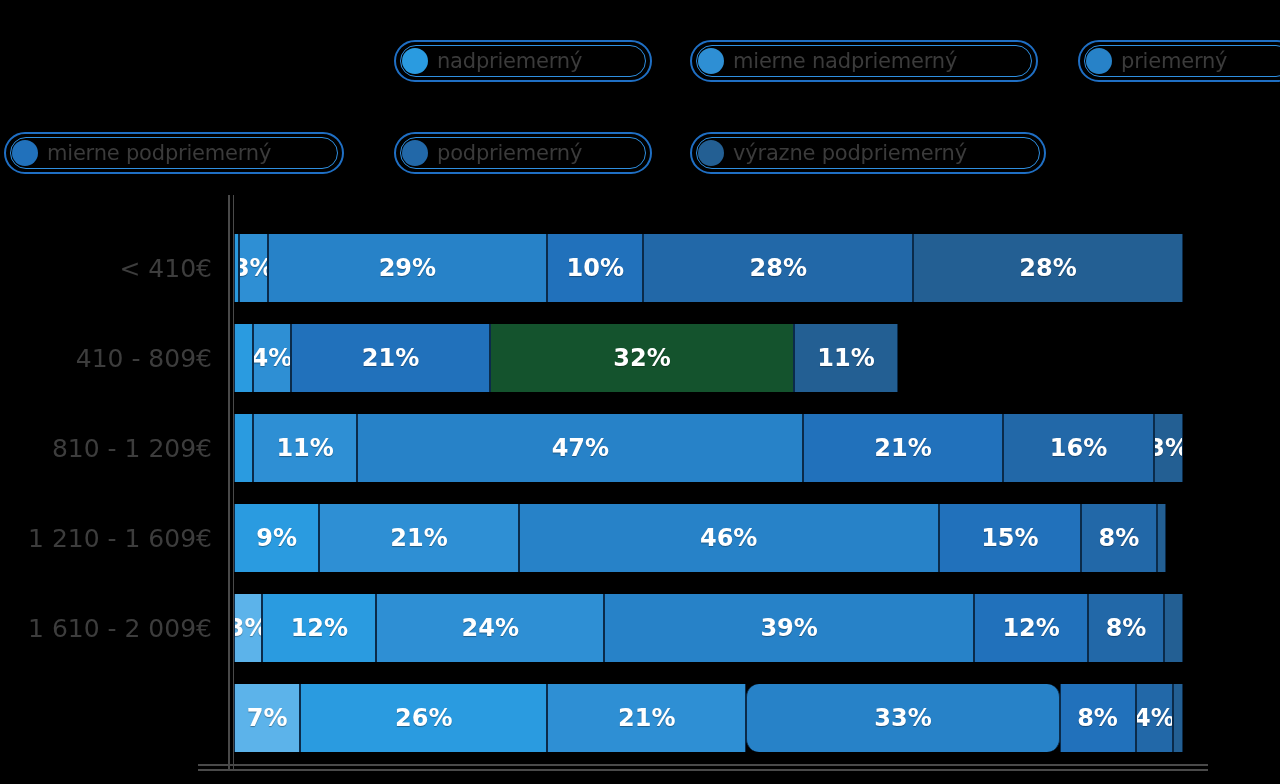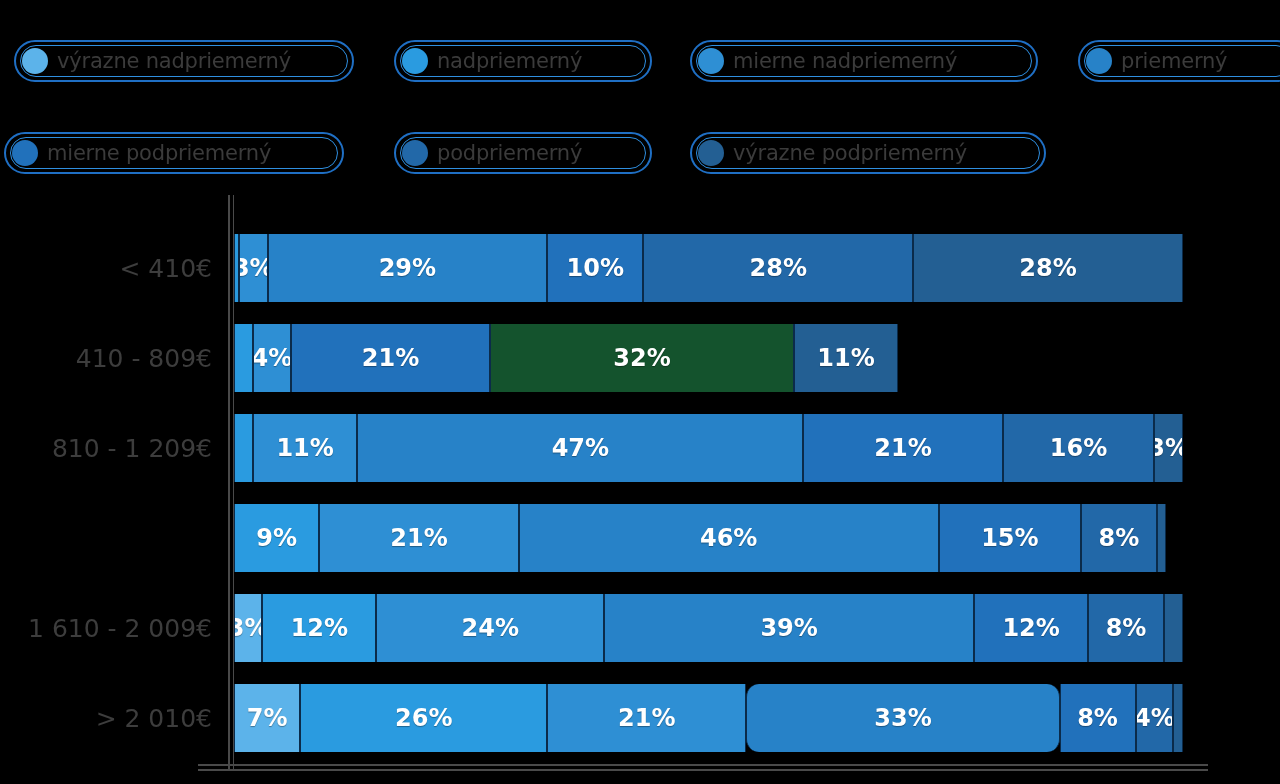--- a/index.html
+++ b/index.html
@@ -123,24 +123,20 @@
     font-size:24px;
     font-weight:bold;
     white-space:nowrap;
     text-shadow:0 1px 1px rgba(0,0,0,.35);
   }
 </style>
 </head>
 <body>
 
 <div id="legend">
-    <div class="legend-item" style="left: 14px; top: 0px; width: 340px;">
-      <span class="legend-dot" style="background: rgb(92, 179, 234);"></span>
-      <span class="legend-label">výrazne nadpriemerný</span>
-    </div>
     <div class="legend-item" style="left: 394px; top: 0px; width: 258px;">
       <span class="legend-dot" style="background: rgb(42, 155, 224);"></span>
       <span class="legend-label">nadpriemerný</span>
     </div>
     <div class="legend-item" style="left: 690px; top: 0px; width: 348px;">
       <span class="legend-dot" style="background: rgb(46, 143, 212);"></span>
       <span class="legend-label">mierne nadpriemerný</span>
     </div>
     <div class="legend-item" style="left: 1078px; top: 0px; width: 220px;">
       <span class="legend-dot" style="background: rgb(39, 130, 200);"></span>
@@ -220,20 +216,21 @@
           </div>
           <div class="seg" title="podpriemerný" style="width: 151.84px; background: rgb(34, 104, 168);">
             <span class="seg-label">16%</span>
           </div>
           <div class="seg" title="výrazne podpriemerný" style="width: 28.47px; background: rgb(35, 95, 147);">
             <span class="seg-label">3%</span>
           </div>
         </div>
       </div>
       <div class="row" style="top: 309px;">
+        <div class="row-label">1 210 - 1 609€</div>
         <div class="bar">
           <div class="seg" title="nadpriemerný" style="width: 85.41px; background: rgb(42, 155, 224);">
             <span class="seg-label">9%</span>
           </div>
           <div class="seg" title="mierne nadpriemerný" style="width: 199.29px; background: rgb(46, 143, 212);">
             <span class="seg-label">21%</span>
           </div>
           <div class="seg" title="priemerný" style="width: 420px; background: rgb(39, 130, 200);">
             <span class="seg-label">46%</span>
           </div>
@@ -264,21 +261,20 @@
           <div class="seg" title="mierne podpriemerný" style="width: 113.88px; background: rgb(33, 113, 187);">
             <span class="seg-label">12%</span>
           </div>
           <div class="seg" title="podpriemerný" style="width: 75.92px; background: rgb(34, 104, 168);">
             <span class="seg-label">8%</span>
           </div>
           <div class="seg" title="výrazne podpriemerný" style="width: 18.98px; background: rgb(35, 95, 147);"></div>
         </div>
       </div>
       <div class="row" style="top: 489px;">
-        <div class="row-label">&gt; 2 010€</div>
         <div class="bar">
           <div class="seg" title="výrazne nadpriemerný" style="width: 66.43px; background: rgb(92, 179, 234);">
             <span class="seg-label">7%</span>
           </div>
           <div class="seg" title="nadpriemerný" style="width: 246.74px; background: rgb(42, 155, 224);">
             <span class="seg-label">26%</span>
           </div>
           <div class="seg" title="mierne nadpriemerný" style="width: 199.29px; background: rgb(46, 143, 212);">
             <span class="seg-label">21%</span>
           </div>

